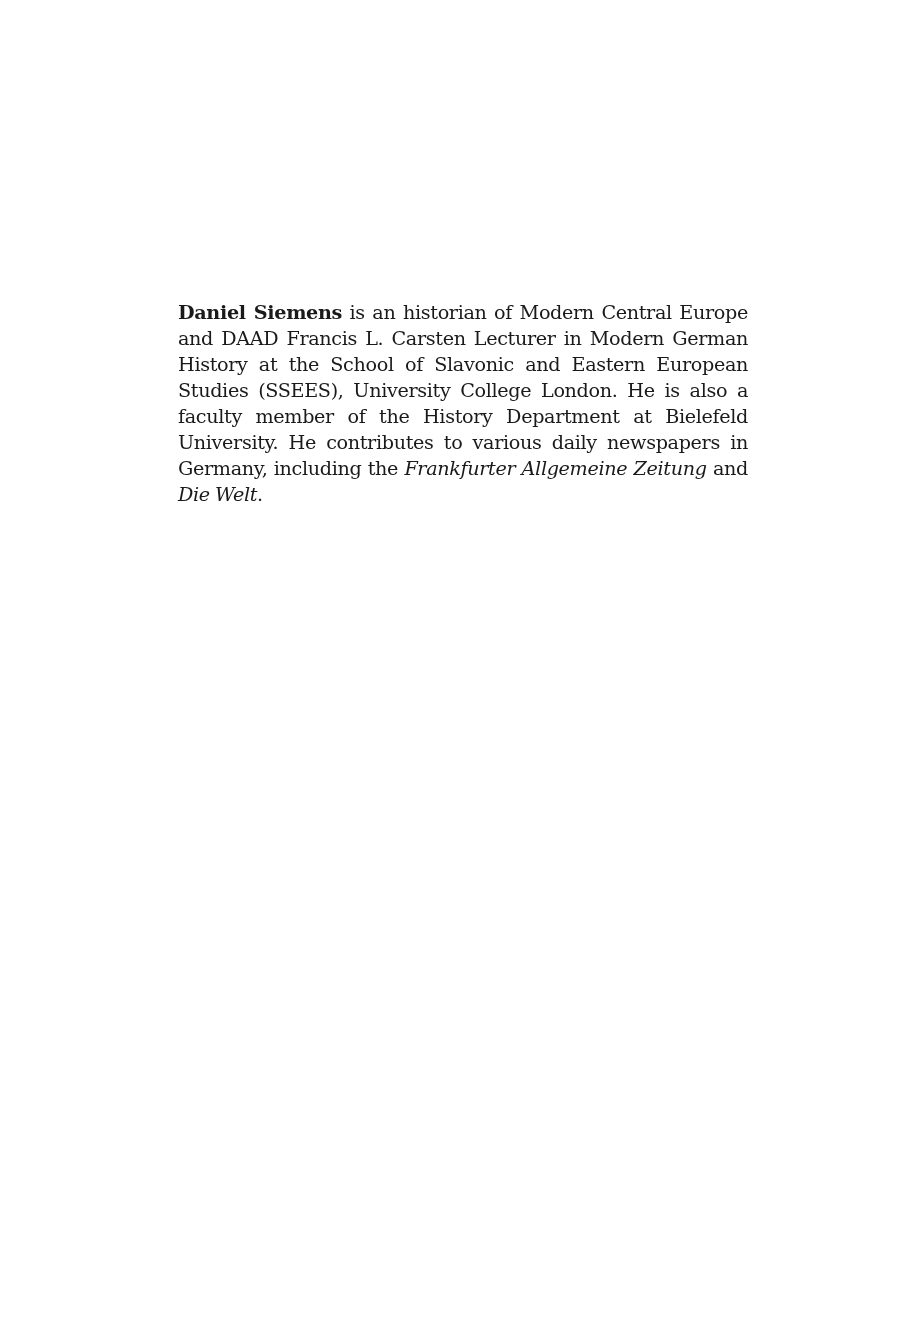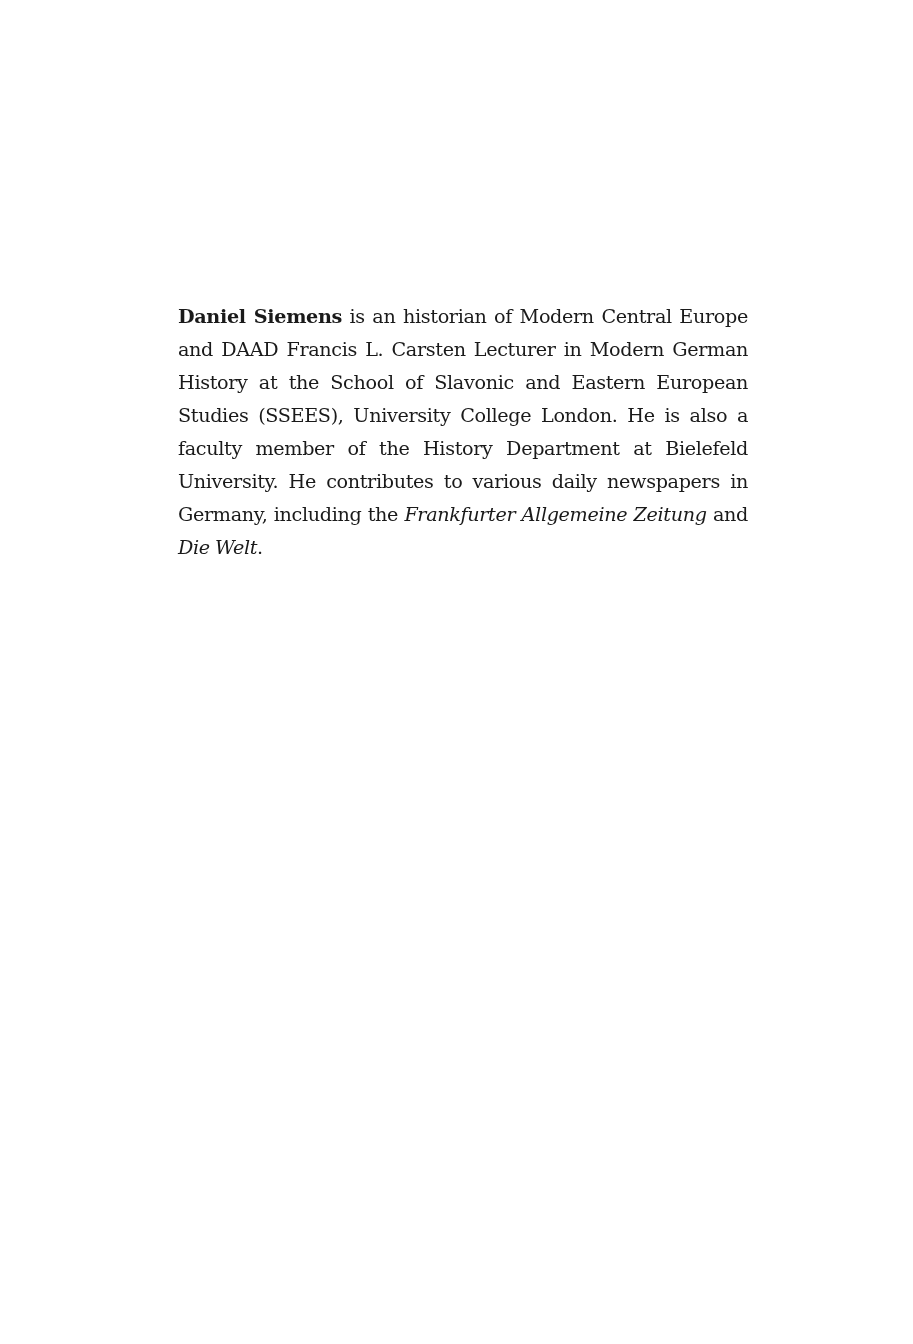--- a/index.html
+++ b/index.html
@@ -21,21 +21,21 @@
       background: #ffffff;
     }
     .bio {
       position: absolute;
       left: 178px;
       top: 300px;
       width: 570px;
       margin: 0;
       font-family: "DejaVu Serif", "Liberation Serif", serif;
       font-size: 19.2px;
-      line-height: 33px;
+      line-height: 26px;
       color: #1a1a1a;
       text-align: justify;
       text-align-last: left;
       letter-spacing: -0.35px;
       word-spacing: -0.5px;
     }
     .bio b {
       font-weight: bold;
     }
     .bio i {

